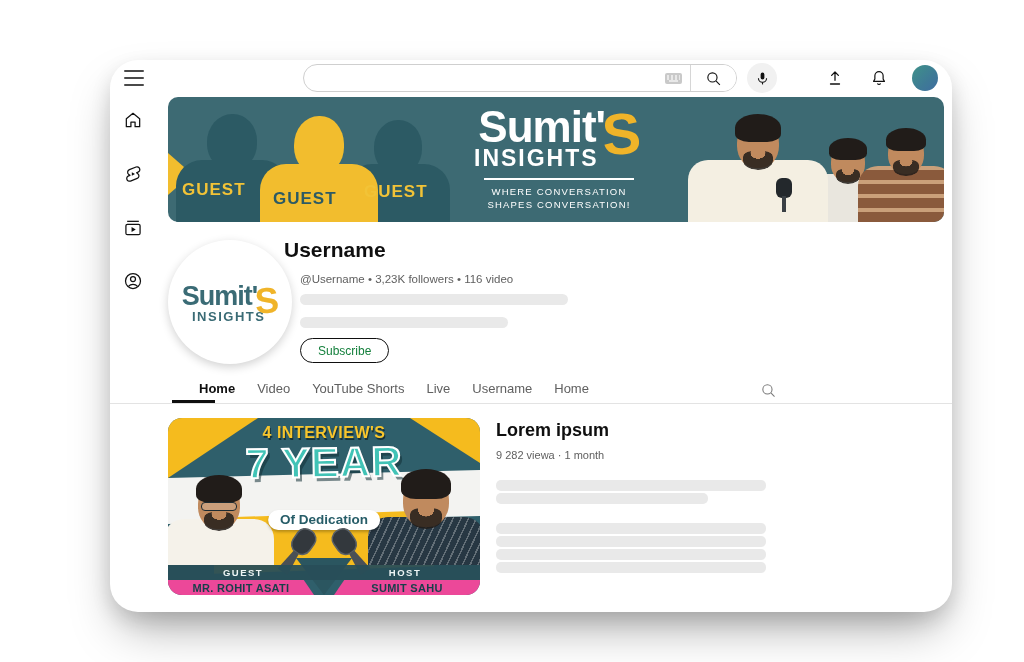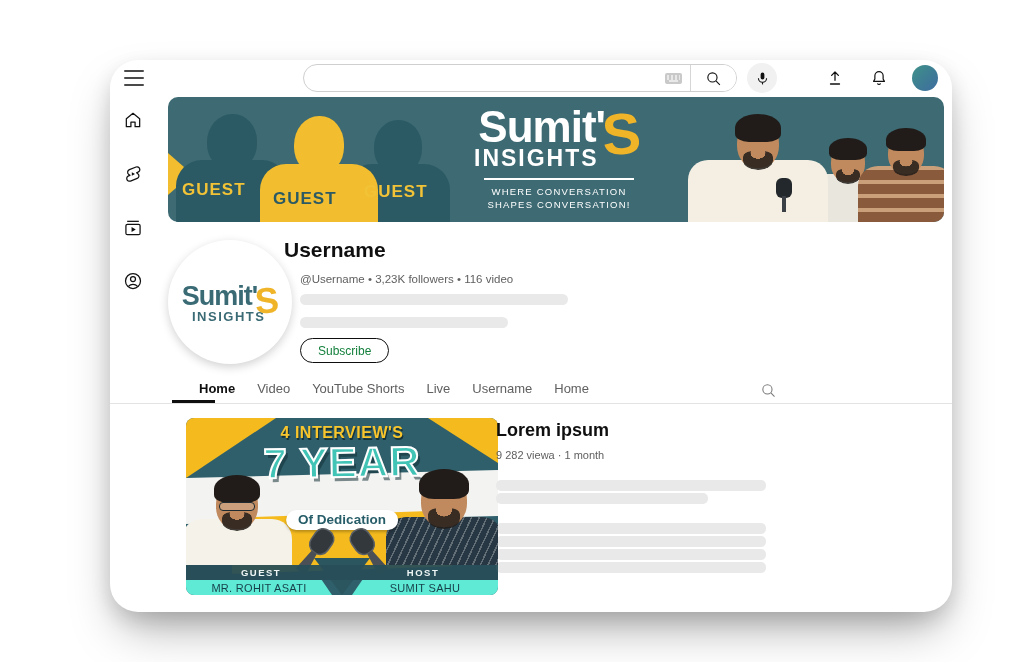--- a/index.html
+++ b/index.html
@@ -112,22 +112,22 @@
 
   
   .tabs { position:absolute; left:62px; top:321px; display:flex; gap:22px; }
   .tab { font-size:13px; color:#606060; cursor:pointer; padding-bottom:10px; }
   .tab.active { color:#0f0f0f; font-weight:700;margin-left:27px; }
   .tab-underline { position:absolute; left:62px; top:340px; width:43px; height:3px; background:#0f0f0f; }
   .tabs-divider { position:absolute; left:0; top:343px; width:100%; height:1px; background:#e3e3e3; }
   .tab-search { position:absolute; left:650px; top:322px; width:17px; height:17px; cursor:pointer; }
 
   
-  .thumb { position:absolute; left:76px; top:358px; width:312px; height:177px;
-    border-radius:8px; background:#2f5f6b; overflow:hidden; cursor:pointer; }
+  .thumb { position:absolute; left:58px; top:358px; width:312px; height:177px;
+    border-radius:14px; background:#2f5f6b; overflow:hidden; cursor:pointer; }
   .th-yellow-tl { position:absolute; left:0; top:0; width:90px; height:60px;
     background:#f5bb1e; clip-path:polygon(0 0,100% 0,0 100%); }
   .th-yellow-tr { position:absolute; right:0; top:0; width:70px; height:45px;
     background:#f5bb1e; clip-path:polygon(0 0,100% 0,100% 100%); }
   .th-yellow-mid { position:absolute; left:46px; top:96px; width:220px; height:56px;
     background:#f5bb1e; transform:skewY(-2deg); }
   .th-band { position:absolute; left:-6px; top:56px; width:324px; height:46px;
     background:#f3f3f1; transform:rotate(-1.5deg); }
   .th-headline { position:absolute; left:0; right:0; top:6px; text-align:center;
     font-size:16px; font-weight:900; letter-spacing:.5px; color:#f8c62c;
@@ -152,22 +152,22 @@
   .th-mics { position:absolute; left:50%; top:108px; transform:translateX(-50%); z-index:6; }
   .th-chevron { position:absolute; left:128px; top:140px; width:56px; height:37px;
     background:#2b5660; clip-path:polygon(0 0,100% 0,50% 100%); z-index:7; }
   .th-row1 { position:absolute; left:0; right:0; top:147px; height:15px;
     background:rgba(40,78,88,.95); z-index:8; }
   .th-role { position:absolute; top:1.5px; font-size:9.5px; font-weight:700;
     letter-spacing:1.5px; color:#eef5f5; }
   .th-role-left { left:0; width:150px; text-align:center; }
   .th-role-right { right:0; width:150px; text-align:center; }
   .th-row2 { position:absolute; left:0; right:0; top:162px; height:15px; z-index:8; }
-  .th-name { position:absolute; top:0; height:15px; background:#5eead4;
-    font-size:11px; font-weight:400; color:#173f4a; display:flex;
+  .th-name { position:absolute; top:0; height:15px; background:#ec4899;
+    font-size:11px; font-weight:700; color:#173f4a; display:flex;
     align-items:center; justify-content:center; letter-spacing:.3px; }
   .th-name-left { left:0; width:146px; clip-path:polygon(0 0,93% 0,100% 100%,0 100%); }
   .th-name-right { right:0; width:146px; clip-path:polygon(7% 0,100% 0,100% 100%,0 100%); }
 
   
   .v-title { position:absolute; left:386px; top:360px; font-size:18px; font-weight:600; color:#0f0f0f; }
   .v-meta { position:absolute; left:386px; top:389px; font-size:11px; color:#606060; }
   .sk-v { left:386px; height:10.5px; border-radius:5px; }
   .sk-v1 { top:420px; width:270px; } .sk-v2 { top:433px; width:212px; }
   .sk-v3 { top:463px; width:270px; } .sk-v4 { top:476px; width:270px; }

